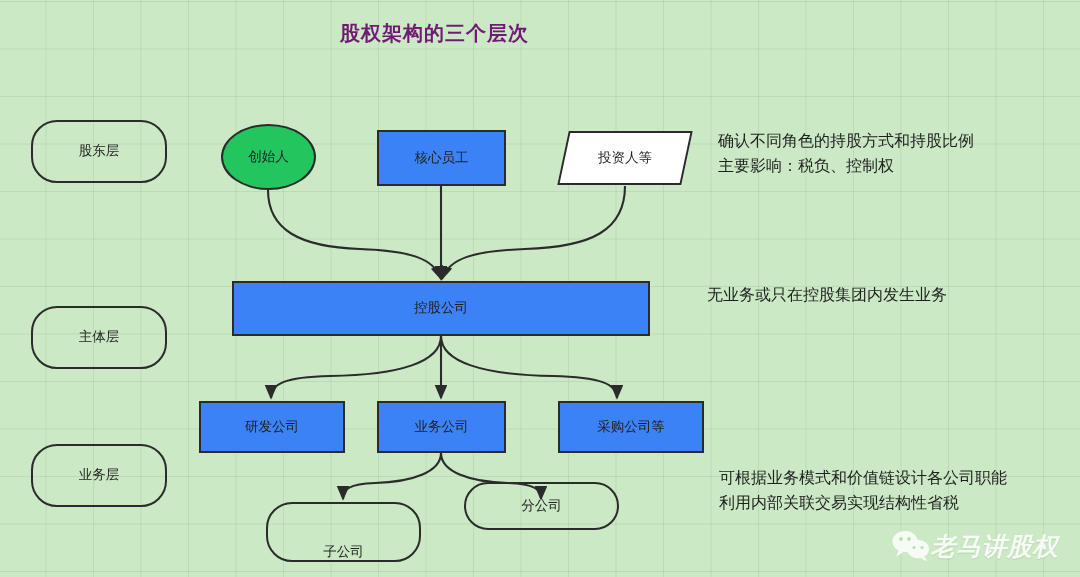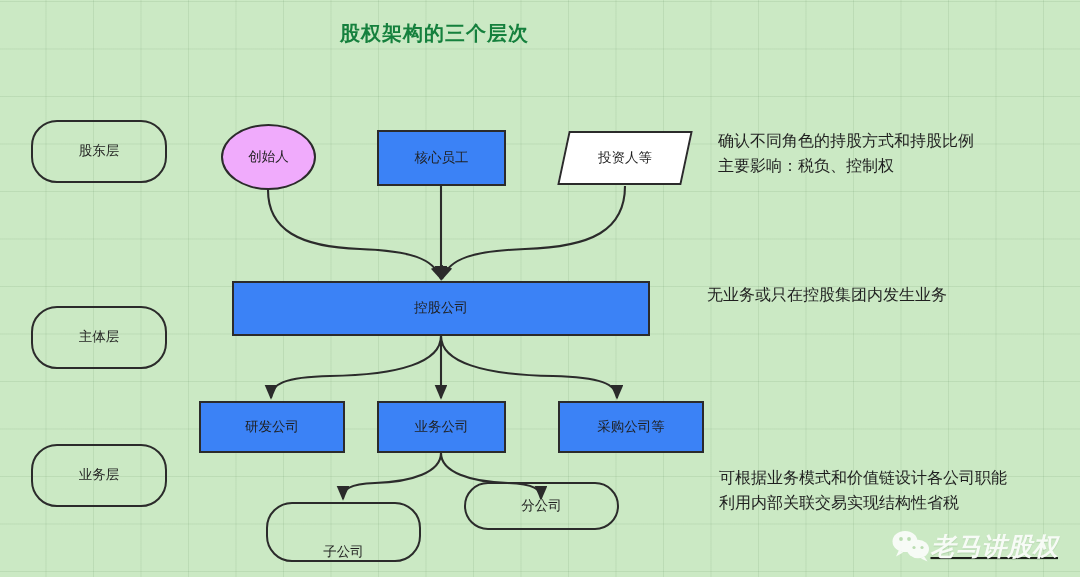--- a/index.html
+++ b/index.html
@@ -15,21 +15,21 @@
     background-image:
       linear-gradient(to right, rgba(120,160,115,0.18) 1px, transparent 1px),
       linear-gradient(to bottom, rgba(120,160,115,0.18) 1px, transparent 1px);
     background-size:47.5px 47.5px;
     background-position:-2px 1px;
     pointer-events:none;
   }
   #canvas{position:absolute;inset:0;}
   .title{
     position:absolute;left:0;top:20px;width:869px;text-align:center;
-    font-size:20px;font-weight:bold;color:#15803d;letter-spacing:1px;
+    font-size:20px;font-weight:bold;color:#701a75;letter-spacing:1px;
   }
   .node{
     position:absolute;
     display:flex;align-items:center;justify-content:center;
     color:#1f1f1f;font-size:13.5px;
     box-sizing:border-box;
     text-align:center;
     line-height:1.2;
   }
   .pill{
@@ -37,38 +37,37 @@
     border-radius:26px;
     background:transparent;
   }
   .rect{
     border:2px solid #2b2b2b;
     background:#3b82f6;
   }
   .ellipse{
     border:2px solid #2b2b2b;
     border-radius:50%;
-    background:#f0abfc;
+    background:#22c55e;
   }
   .para{
     background:#ffffff;
     border:2px solid #2b2b2b;
     transform:skewX(-12deg);
   }
   .para > span{ transform:skewX(12deg); display:block; }
   .note{
     position:absolute;
     font-size:16px;color:#1f1f1f;line-height:1.55;
     white-space:nowrap;
   }
   .watermark{
     position:absolute;right:22px;bottom:14px;
     display:flex;align-items:center;gap:0;
     opacity:0.85;
-    text-decoration:underline;
   }
   .watermark .wmtext{
     font-size:25px;color:#ffffff;
     font-family:"DejaVu Sans",sans-serif;
     font-style:italic;font-weight:600;
     text-shadow:0 1px 1px rgba(120,160,115,0.35);
     letter-spacing:0.5px;
   }
 </style>
 </head>

